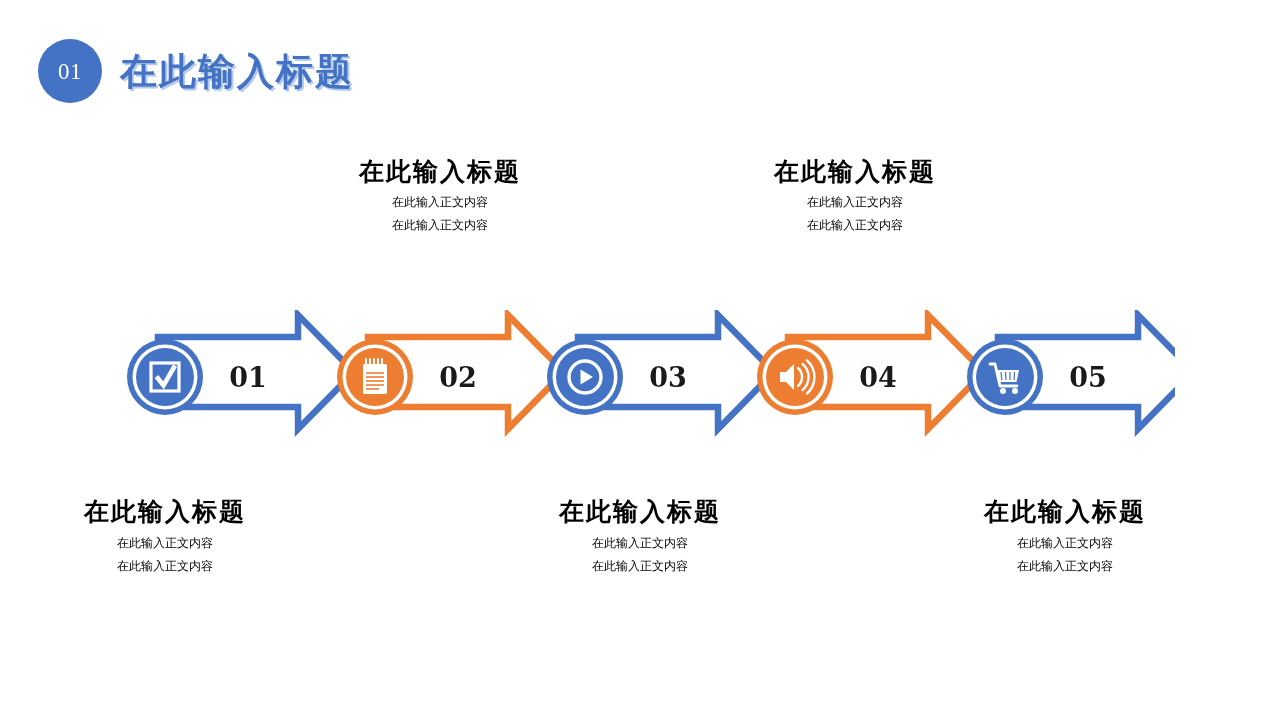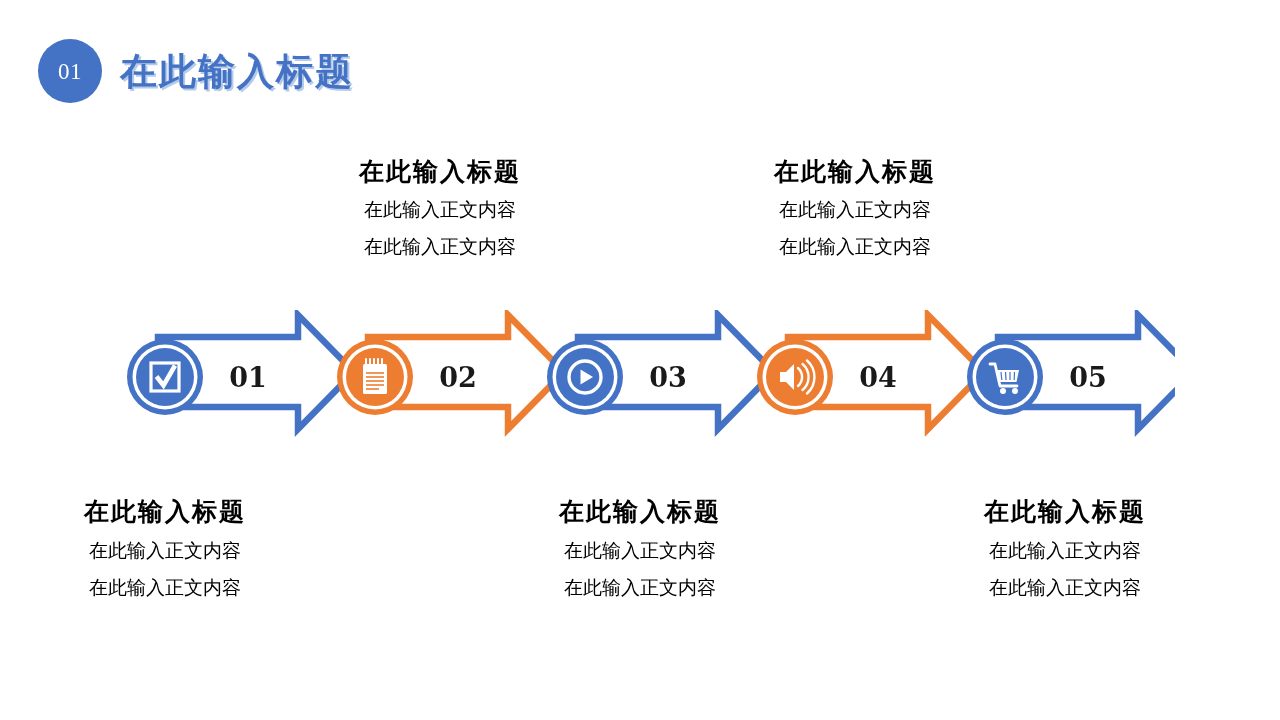--- a/index.html
+++ b/index.html
@@ -81,21 +81,21 @@
     font-family: "DejaVu Sans", "Liberation Sans", sans-serif;
     font-size: 25px;
     font-weight: bold;
     color: #000000;
     letter-spacing: 2px;
     line-height: 1.15;
     white-space: nowrap;
   }
   .caption-line {
     font-family: "DejaVu Serif", "Liberation Serif", serif;
-    font-size: 19px;
+    font-size: 12px;
     color: #000000;
     line-height: 1.95;
     white-space: nowrap;
   }
   .caption.top .caption-title { margin-bottom: 4px; }
   .caption.bottom .caption-title { margin-bottom: 5px; }
 
   
   .cap-top-1 { left: 290px; top: 158px; }
   .cap-top-2 { left: 705px; top: 158px; }

